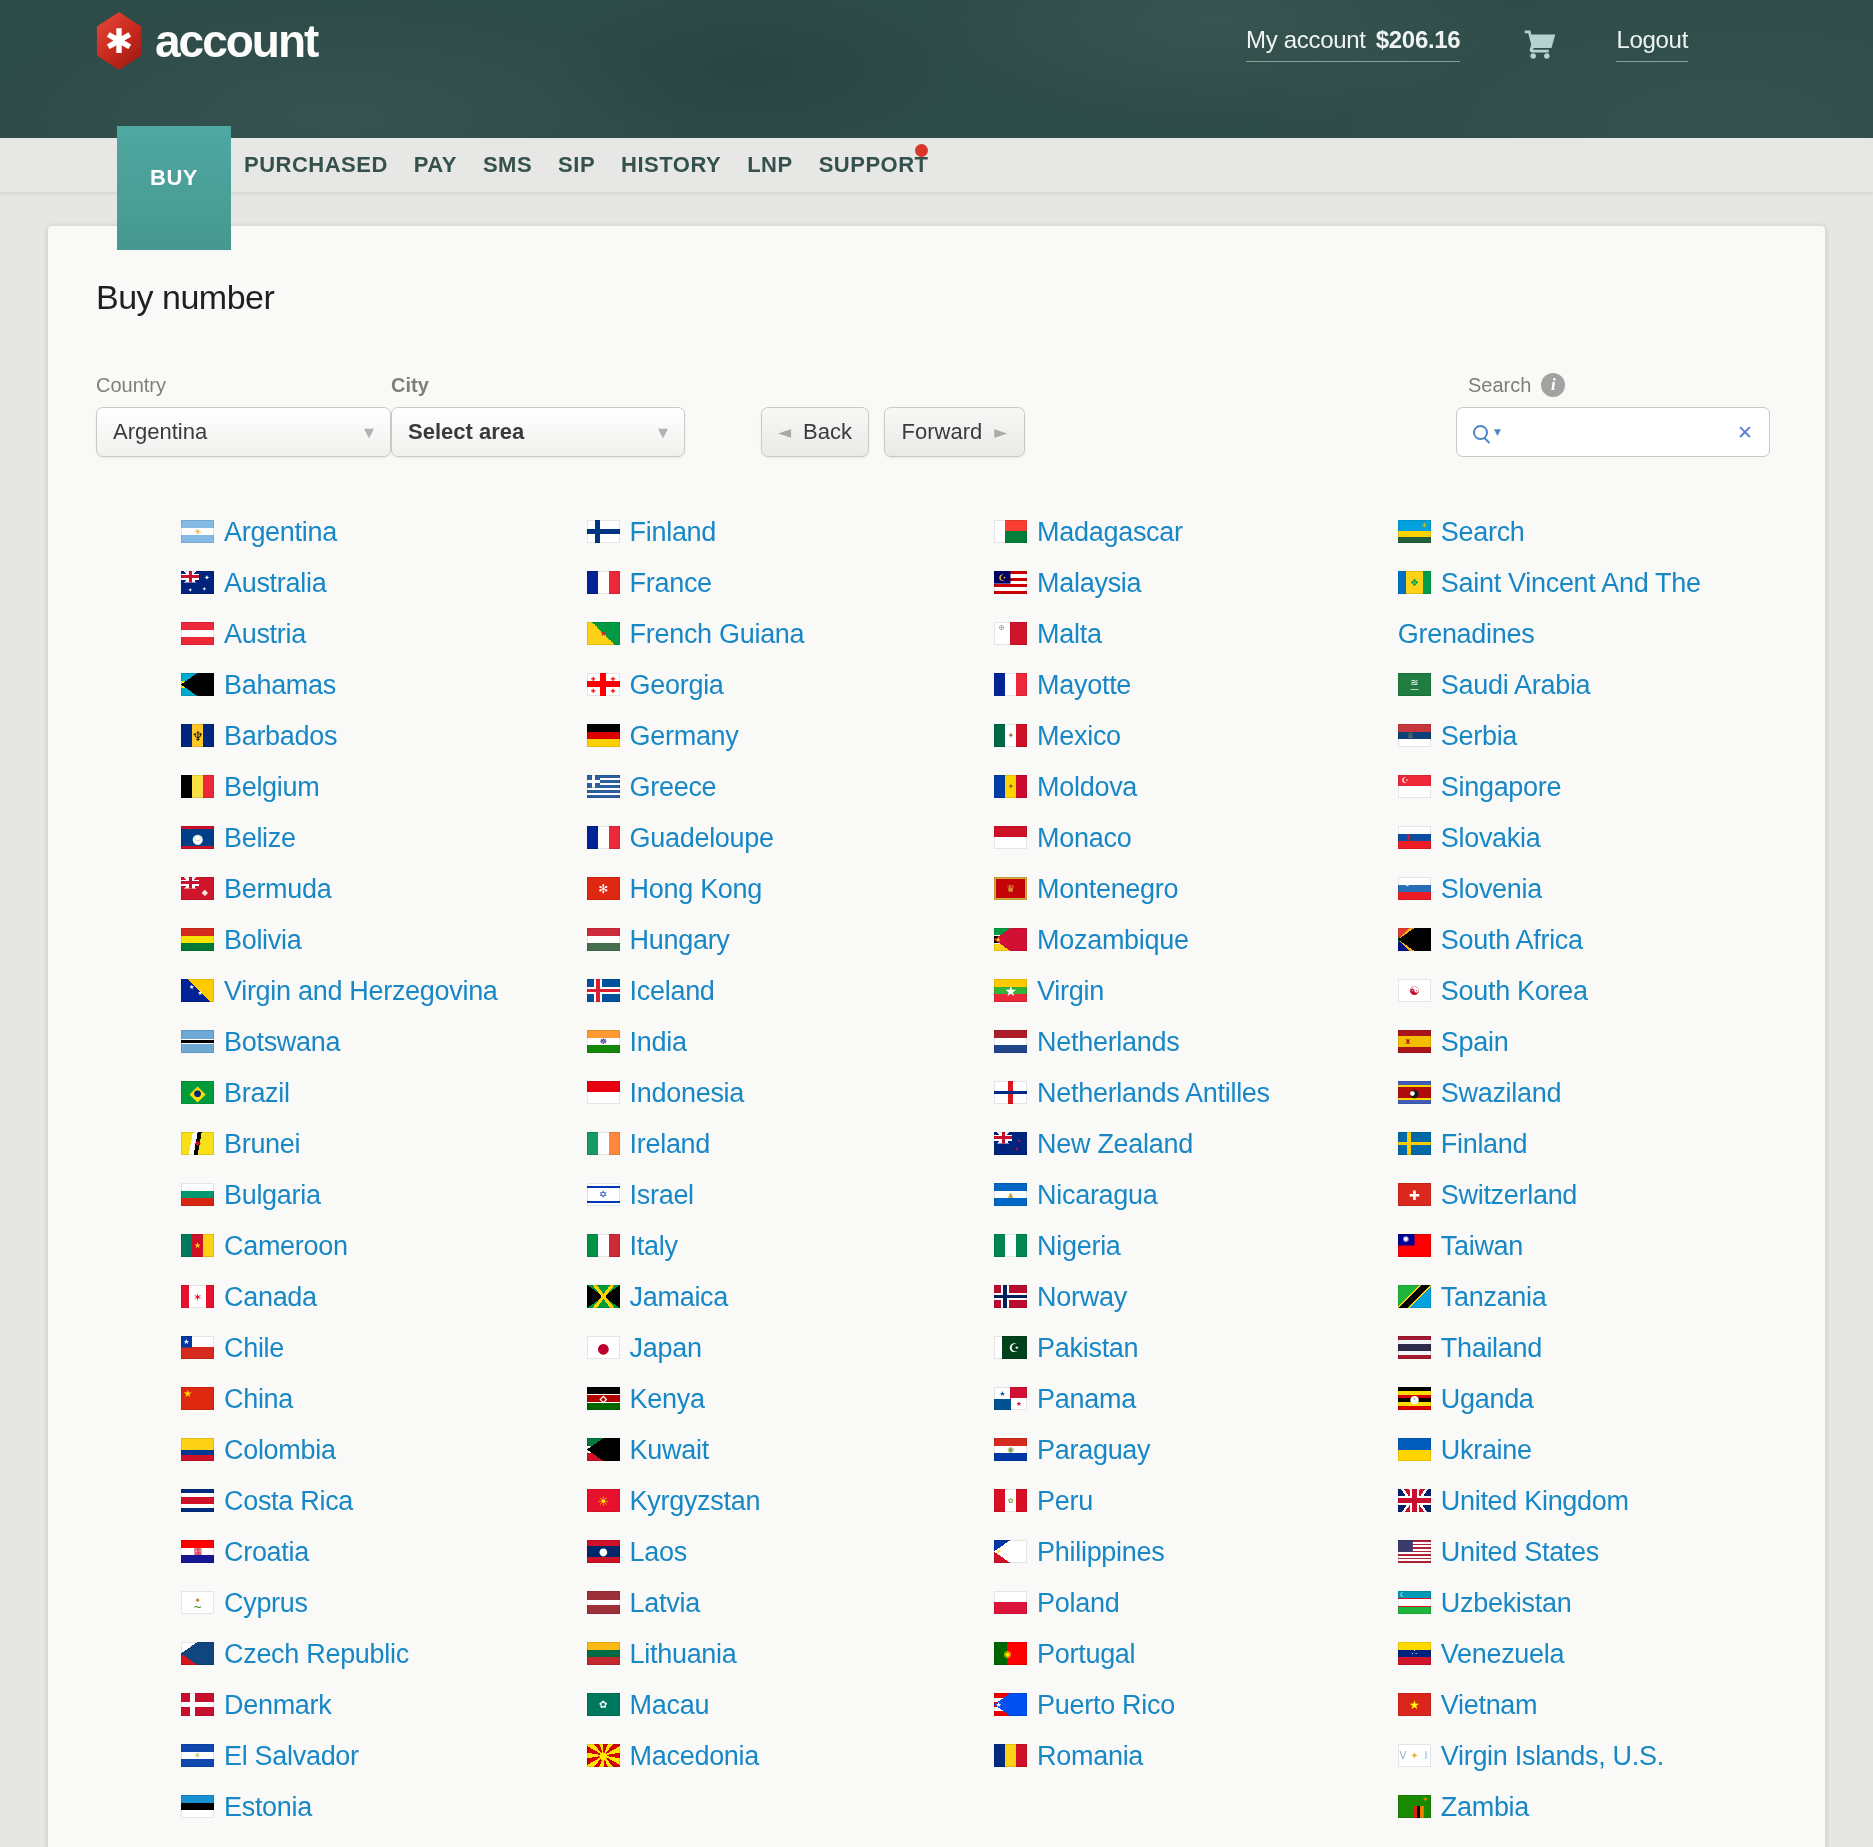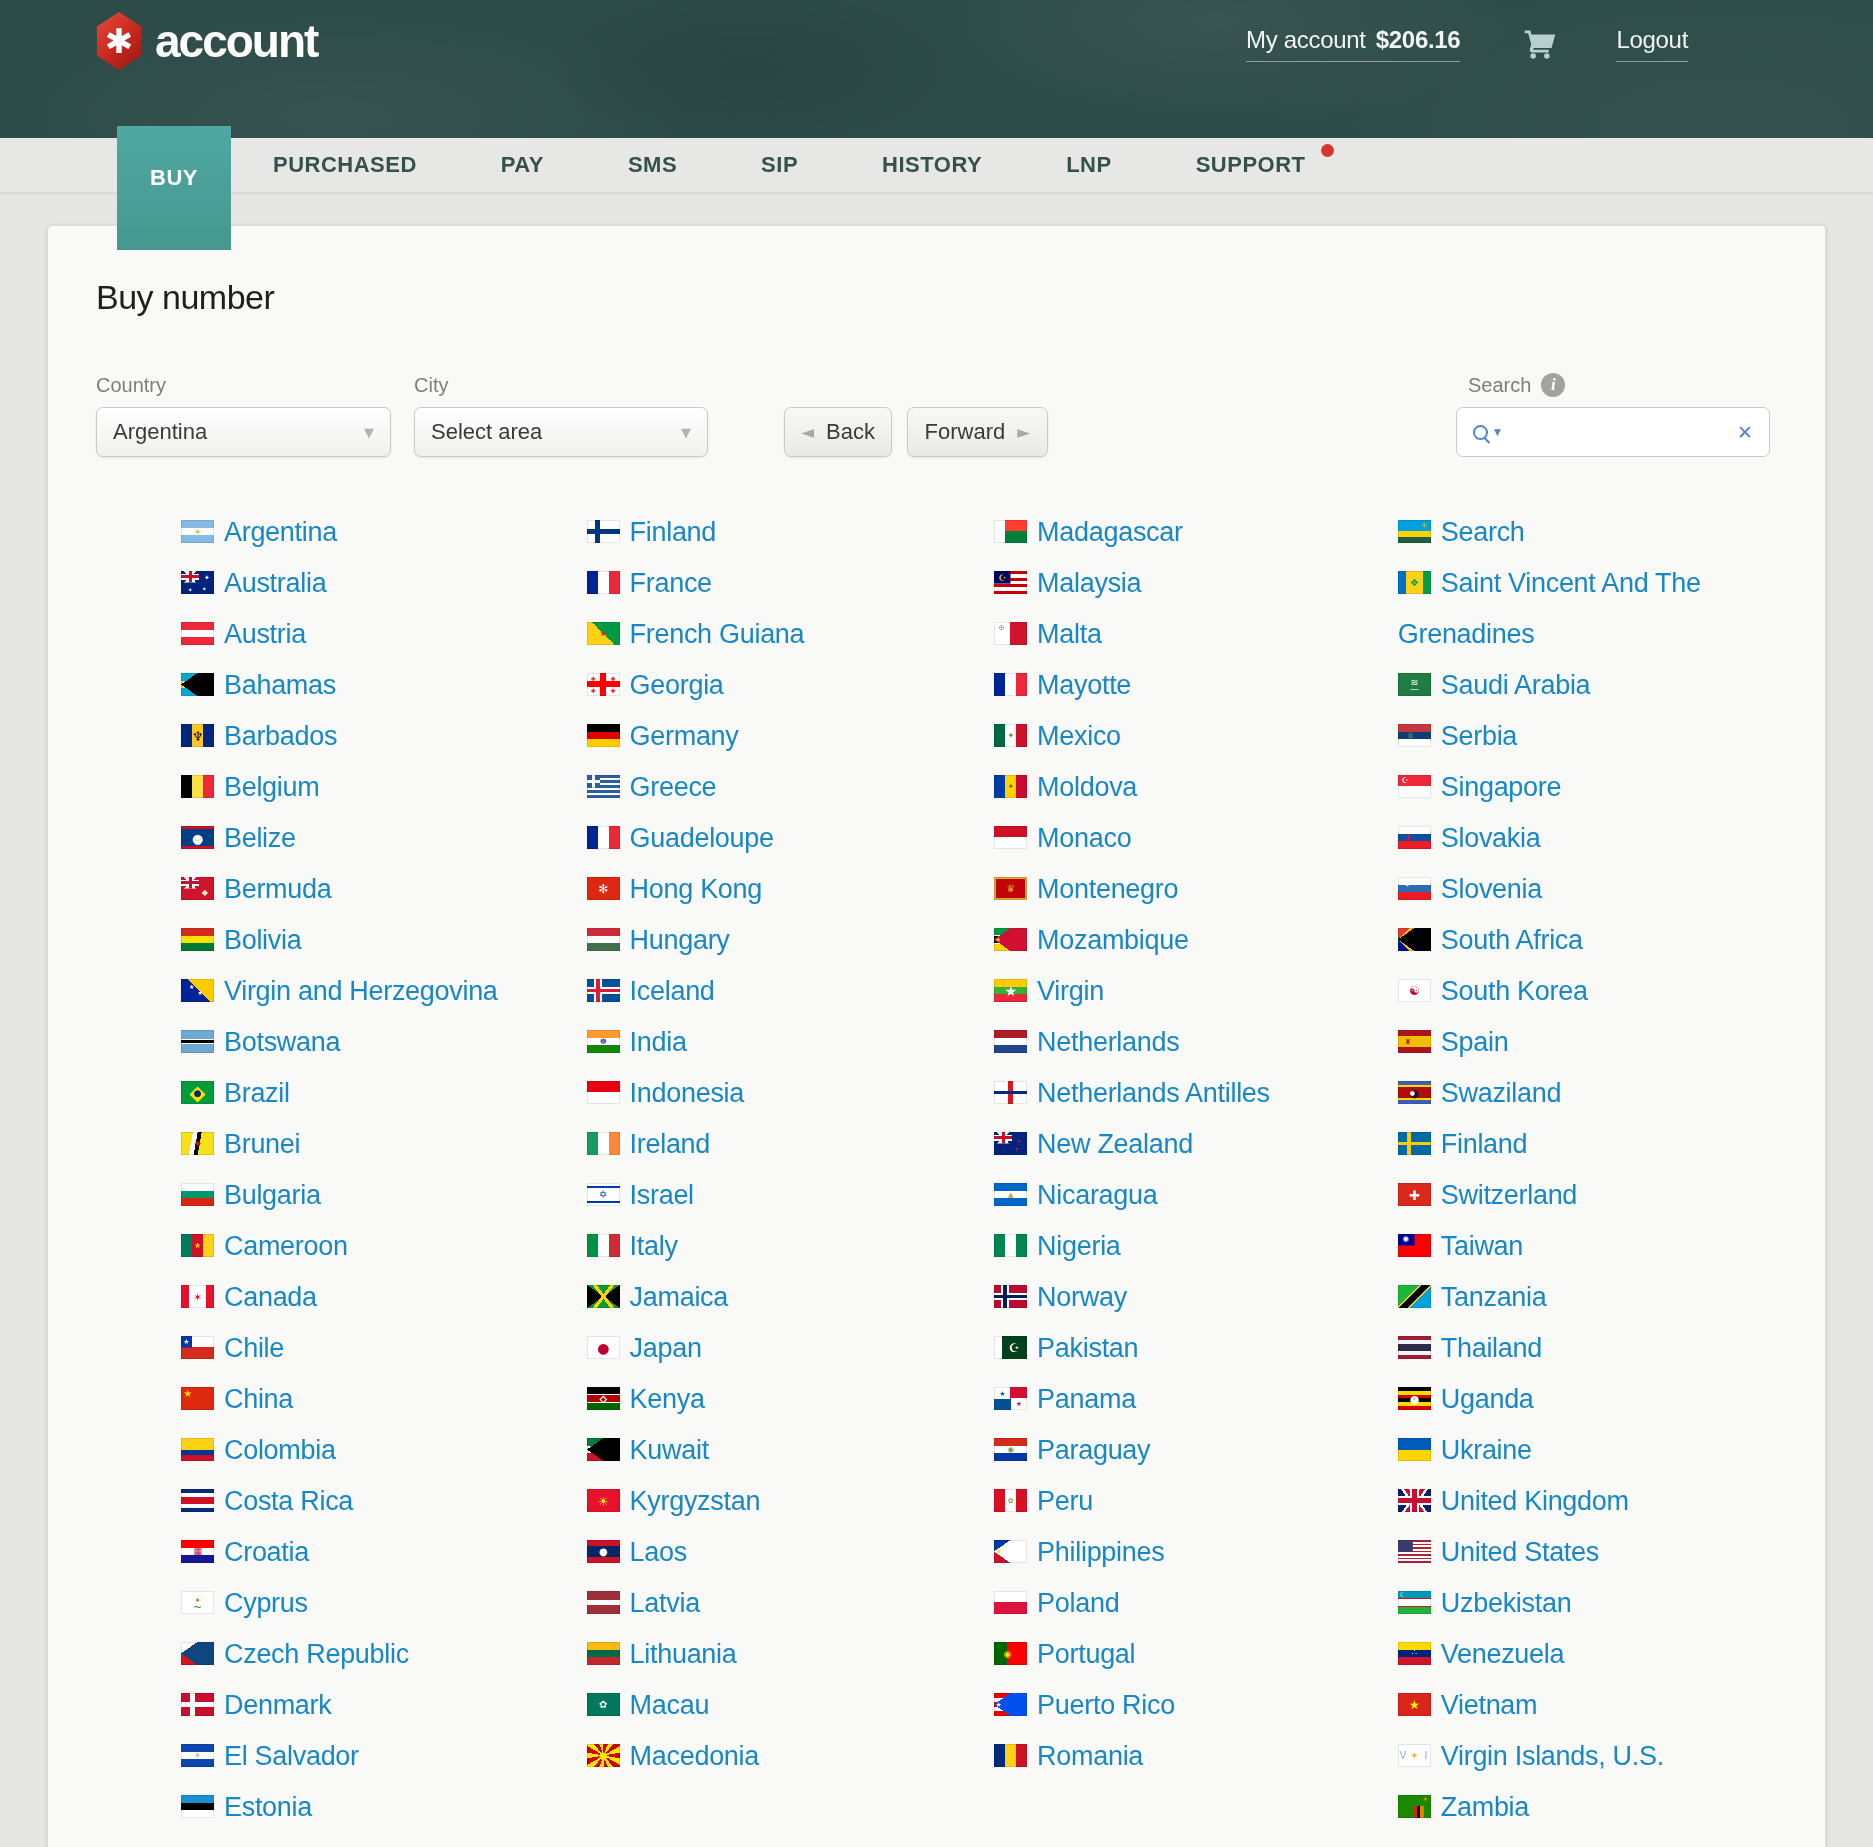--- a/index.html
+++ b/index.html
@@ -33,21 +33,21 @@
     border-bottom:1px solid rgba(255,255,255,0.45);padding-bottom:7px;cursor:pointer;}
   .hdr-link b{font-weight:700;margin-left:10px;}
   .cart{margin:0 58px 0 62px;margin-top:2px;cursor:pointer;}
   
   .navbar{
     height:54px;background:#e7e7e5;position:relative;
     box-shadow:0 2px 3px rgba(0,0,0,0.07);
     display:flex;align-items:stretch;padding-left:117px;
   }
   .tab{
-    display:flex;align-items:center;padding:0 42px;
+    display:flex;align-items:center;padding:0 13px;
     color:#35514d;font-size:22px;font-weight:700;letter-spacing:0.5px;
     cursor:pointer;position:relative;
   }
   .tab.active{
     background:linear-gradient(#4fa8a2,#46988f);
     color:#fff;margin-top:-12px;height:124px;box-sizing:border-box;
     padding:0 33px 21px 33px;align-self:flex-start;z-index:2;
   }
   .tab .dot{
     position:absolute;top:6px;right:14px;width:13px;height:13px;border-radius:50%;
@@ -85,21 +85,21 @@
   .search-box{background:#fff;box-shadow:none;cursor:text;}
   .mag{width:11px;height:11px;border:2px solid #4f86c6;border-radius:50%;position:relative;display:inline-block;}
   .mag::after{content:"";position:absolute;width:2px;height:7px;background:#4f86c6;
     transform:rotate(-45deg);left:11px;top:10px;}
   .mag-caret{font-family:"DejaVu Sans",sans-serif;font-size:9px;color:#4f86c6;margin-left:6px;}
   .search-input{border:none;outline:none;background:transparent;flex:1;font-size:22px;
     color:#3a3a3a;margin-left:10px;min-width:0;font-family:inherit;}
   .clear-x{color:#5b7fd0;font-size:19px;font-weight:700;cursor:pointer;font-family:"DejaVu Sans",sans-serif;}
   
   .g-country .control{width:295px;}
-  .g-city{margin-left:23px;}
+  .g-city{font-weight:bold;}
   .g-city .control{width:294px;}
   .g-back{margin-left:76px;}
   .g-back .control{width:108px;}
   .g-forward{margin-left:15px;}
   .g-forward .control{width:141px;}
   .g-search{margin-left:auto;}
   .g-search .flabel{padding-left:12px;}
   .g-search .control{width:314px;}
   
   .countries{display:flex;margin-left:85px;margin-top:50px;}

